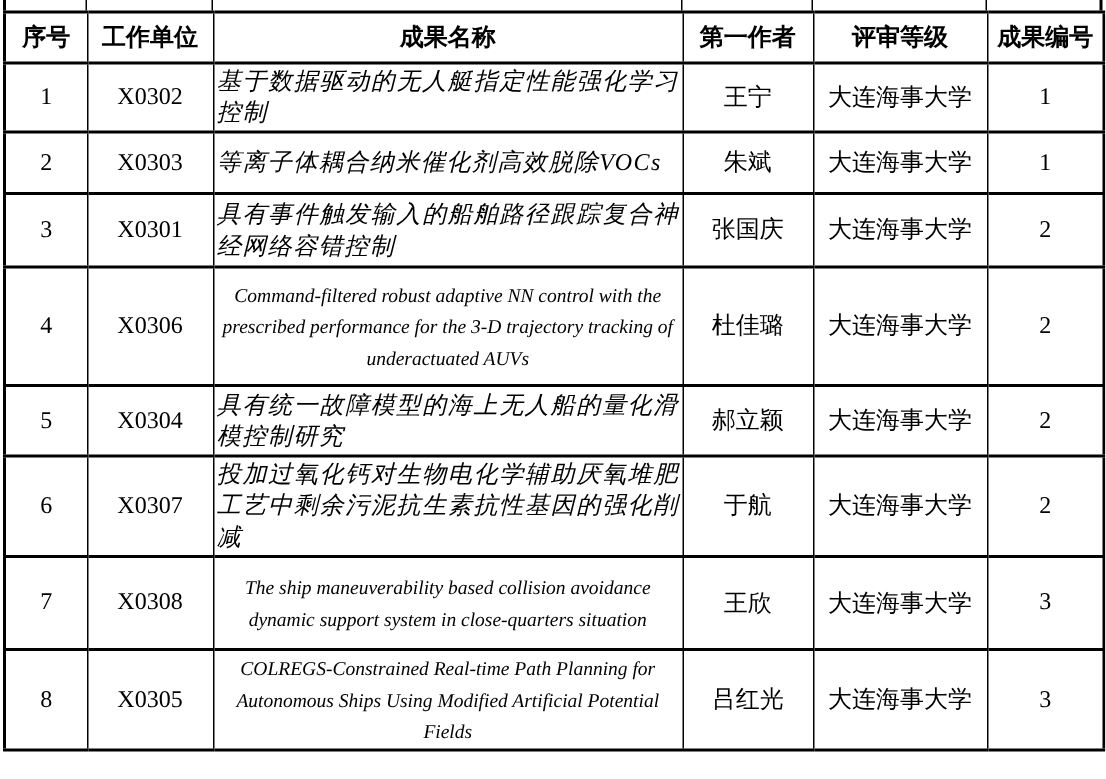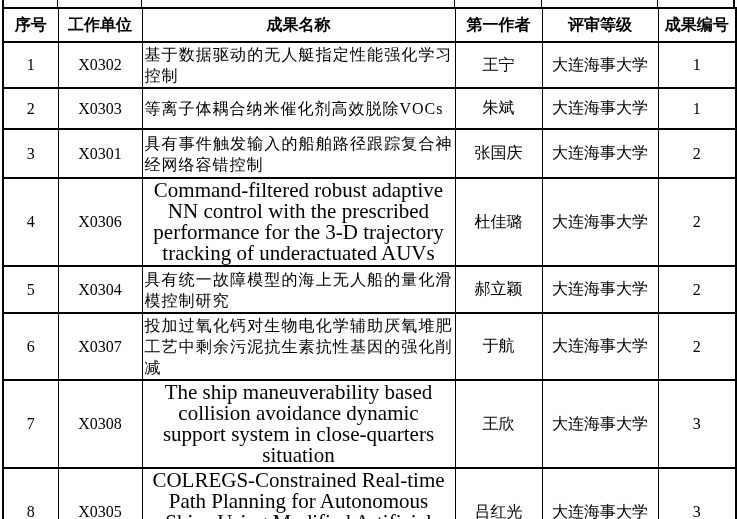--- a/index.html
+++ b/index.html
@@ -53,28 +53,29 @@
   }
   table.results th {
     font-weight: bold;
     font-size: 16px;
     padding: 4px 2px;
   }
   td.c-name {
     text-align: left;
     padding: 1px 6px;
     line-height: 21px;
+    font-style: italic;
   }
   tr.zh td.c-name {
     text-align: justify;
     letter-spacing: 1px;
   }
   tr.en td.c-name {
     letter-spacing: 0;
-    font-size: 21px;
+    font-size: 13px;
   }
 </style>
 </head>
 <body>
 
 <div class="page">
 
   <div class="stub-row">
     <div class="stub-cell" style="width:55px"></div>
     <div class="stub-cell" style="width:84px"></div>

